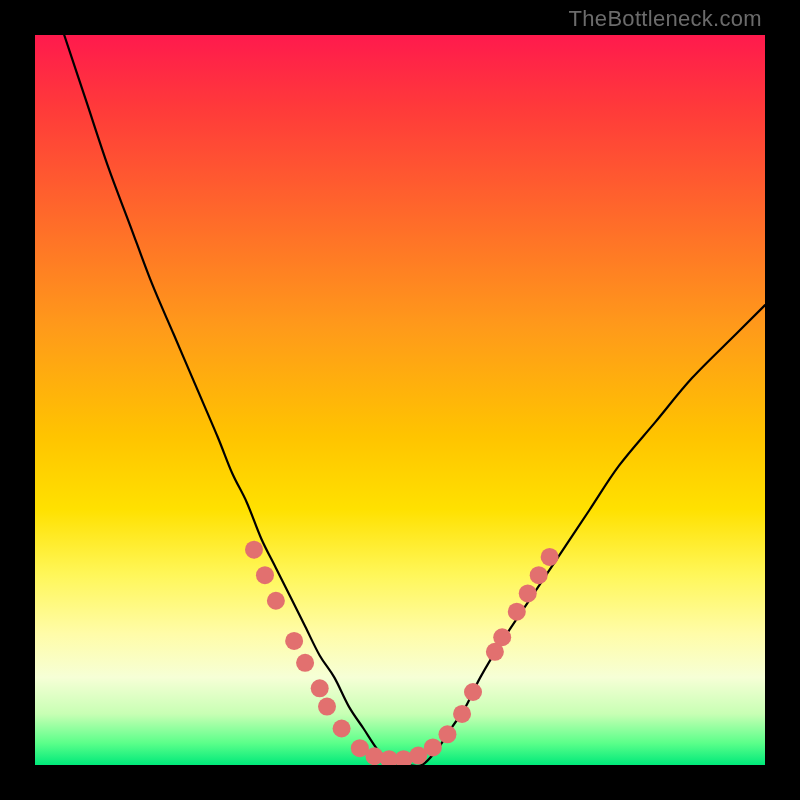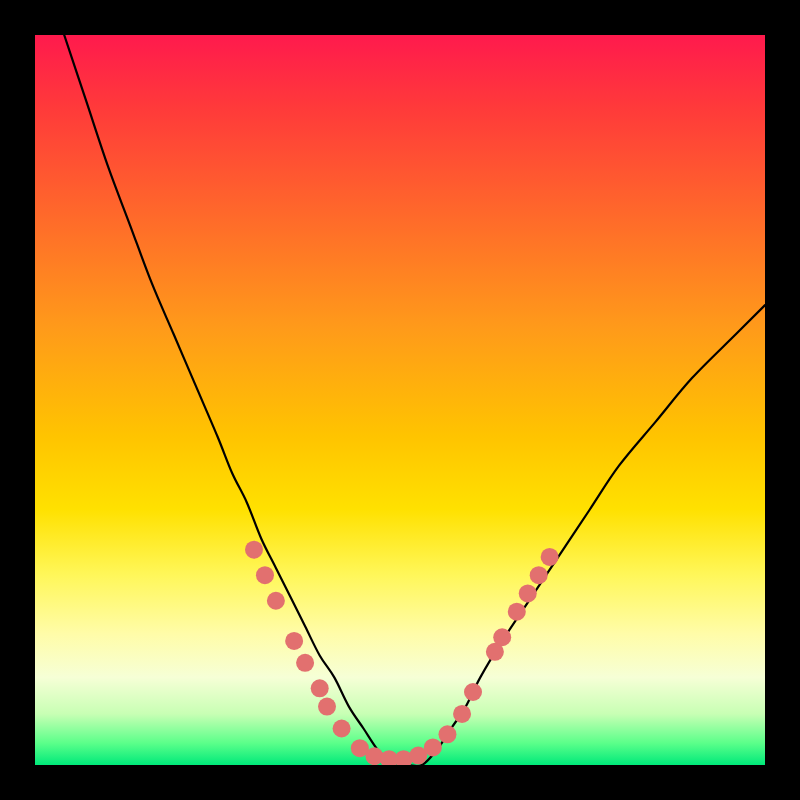--- a/index.html
+++ b/index.html
@@ -53,20 +53,21 @@
     left: 0;
     top: 0;
     width: 730px;
     height: 730px;
   }
 </style>
 </head>
 <body>
 
 <div class="frame">
+  <div class="watermark">TheBottleneck.com</div>
 
   <div class="plot-area">
     <svg class="curve" viewBox="0 0 730 730" preserveAspectRatio="none">
       <path id="curve-path" fill="none" stroke-width="2.2" stroke-linecap="round" d="M 29.20 0.00 C 32.85 10.95, 43.80 43.80, 51.10 65.70 C 58.40 87.60, 65.70 110.72, 73.00 131.40 C 80.30 152.08, 87.60 170.33, 94.90 189.80 C 102.20 209.27, 109.50 229.95, 116.80 248.20 C 124.10 266.45, 131.40 282.27, 138.70 299.30 C 146.00 316.33, 153.30 333.37, 160.60 350.40 C 167.90 367.43, 176.42 386.90, 182.50 401.50 C 188.58 416.10, 192.23 427.05, 197.10 438.00 C 201.97 448.95, 206.83 456.25, 211.70 467.20 C 216.57 478.15, 221.43 492.75, 226.30 503.70 C 231.17 514.65, 236.03 523.17, 240.90 532.90 C 245.77 542.63, 250.63 552.37, 255.50 562.10 C 260.37 571.83, 265.23 581.57, 270.10 591.30 C 274.97 601.03, 279.83 611.98, 284.70 620.50 C 289.57 629.02, 294.43 633.88, 299.30 642.40 C 304.17 650.92, 309.03 663.08, 313.90 671.60 C 318.77 680.12, 323.63 686.20, 328.50 693.50 C 333.37 700.80, 338.23 709.32, 343.10 715.40 C 347.97 721.48, 352.83 727.57, 357.70 730.00 C 362.57 732.43, 367.43 730.00, 372.30 730.00 C 377.17 730.00, 382.03 732.43, 386.90 730.00 C 391.77 727.57, 396.63 721.48, 401.50 715.40 C 406.37 709.32, 411.23 700.80, 416.10 693.50 C 420.97 686.20, 425.83 680.12, 430.70 671.60 C 435.57 663.08, 439.22 653.35, 445.30 642.40 C 451.38 631.45, 458.68 619.28, 467.20 605.90 C 475.72 592.52, 486.67 576.70, 496.40 562.10 C 506.13 547.50, 515.87 532.90, 525.60 518.30 C 535.33 503.70, 545.07 489.10, 554.80 474.50 C 564.53 459.90, 573.05 445.30, 584.00 430.70 C 594.95 416.10, 608.33 401.50, 620.50 386.90 C 632.67 372.30, 643.62 357.70, 657.00 343.10 C 670.38 328.50, 688.63 311.47, 700.80 299.30 C 712.97 287.13, 725.13 274.97, 730.00 270.10" stroke="#000000"></path>
       <g id="marker-group">
           <circle cx="219.00" cy="514.65" r="9" fill="#e2706f" stroke="#c84f4f" stroke-width="0"></circle>
           <circle cx="229.95" cy="540.20" r="9" fill="#e2706f" stroke="#c84f4f" stroke-width="0"></circle>
           <circle cx="240.90" cy="565.75" r="9" fill="#e2706f" stroke="#c84f4f" stroke-width="0"></circle>
           <circle cx="259.15" cy="605.90" r="9" fill="#e2706f" stroke="#c84f4f" stroke-width="0"></circle>
           <circle cx="270.10" cy="627.80" r="9" fill="#e2706f" stroke="#c84f4f" stroke-width="0"></circle>

